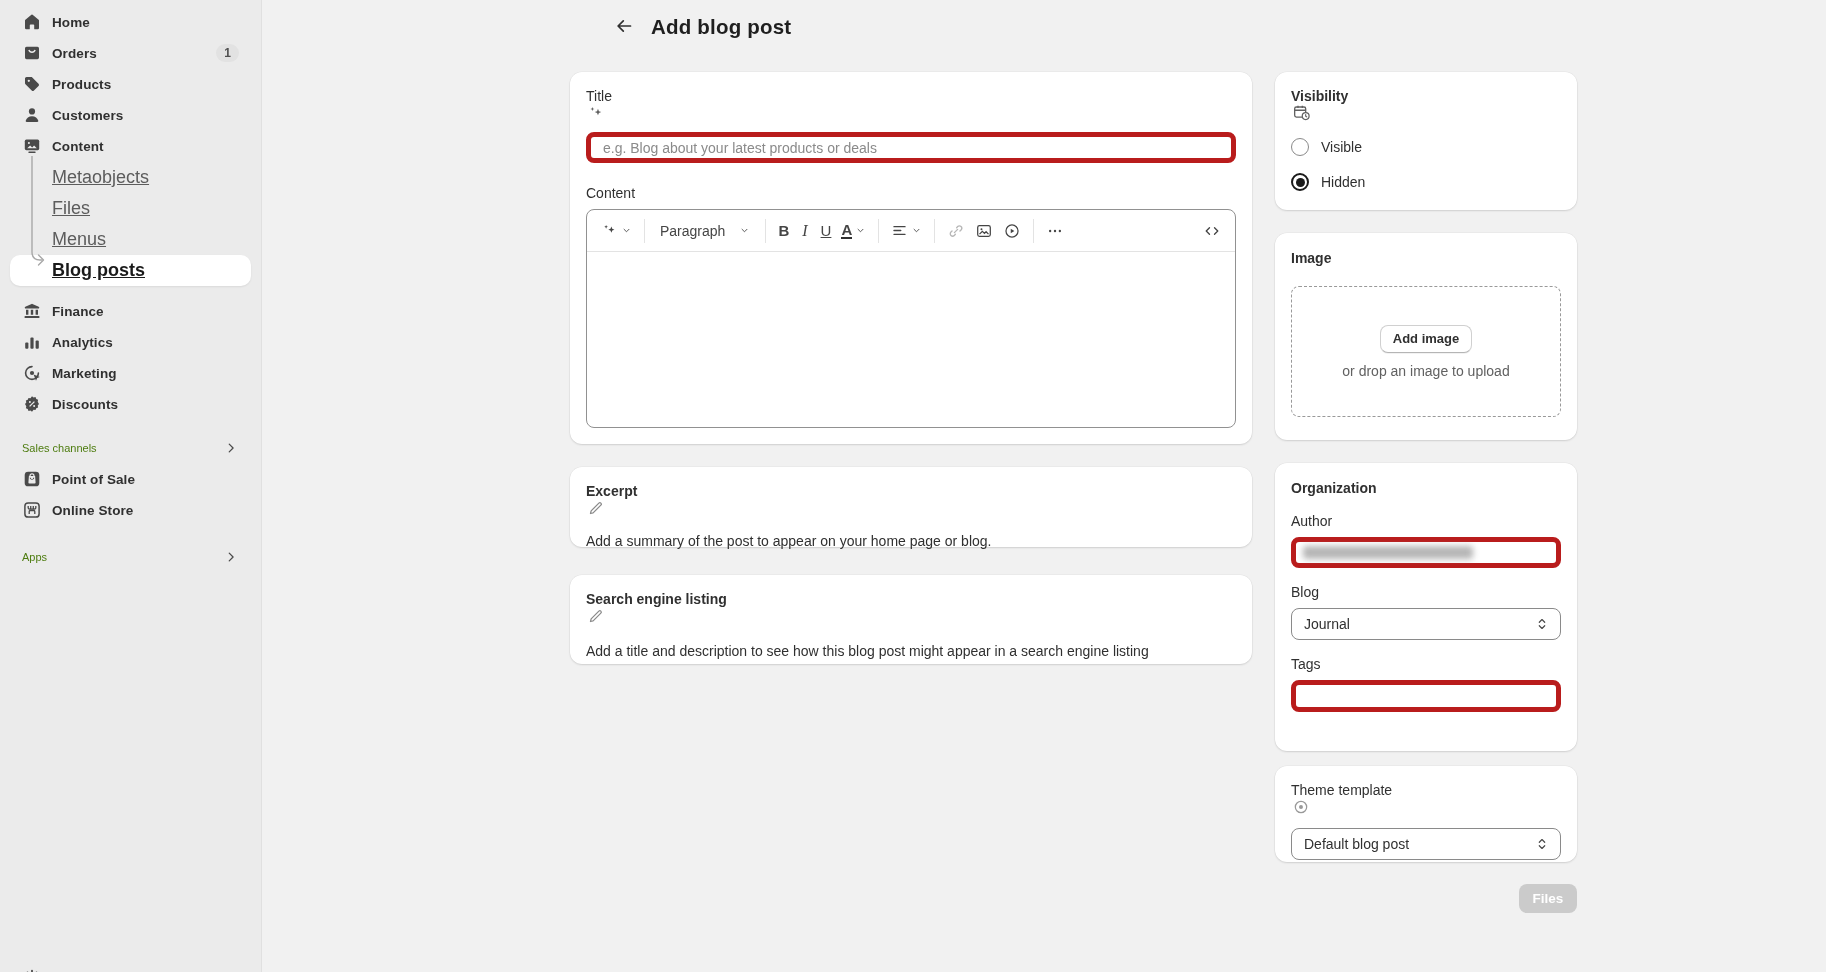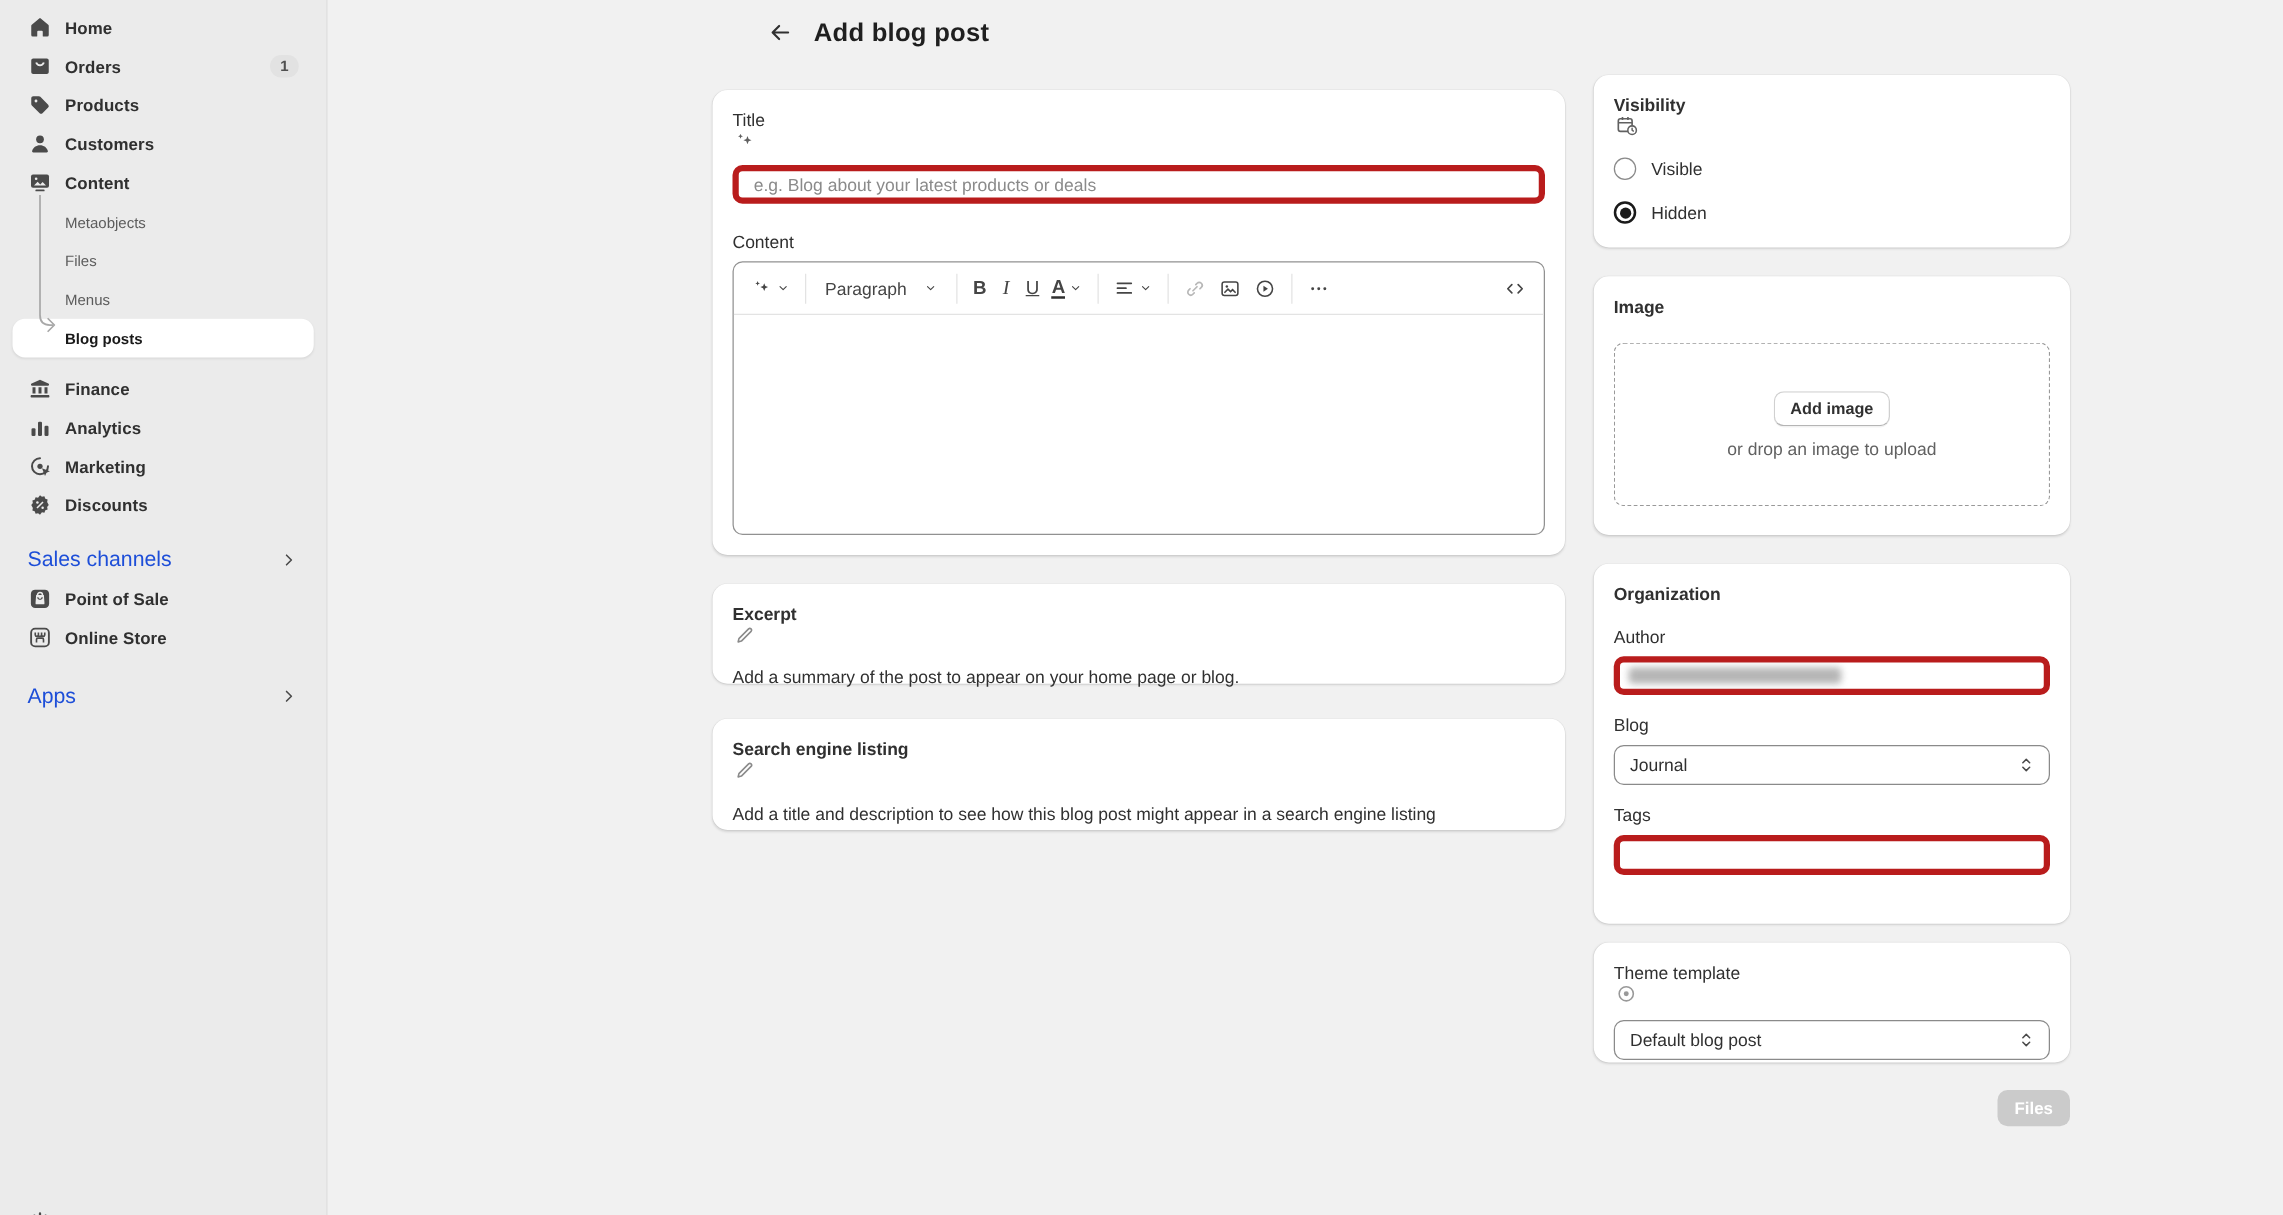--- a/index.html
+++ b/index.html
@@ -11,40 +11,40 @@
   .sidebar { position:absolute; left:0; top:0; width:262px; height:972px;
              background:#ebebeb; border-right:1px solid #e0e0e0; padding:7px 10px 0 10px; }
   .nav-item { display:flex; align-items:center; gap:10px; height:30px; padding:0 12px;
               border-radius:10px; margin-bottom:1px; cursor:pointer; position:relative; }
   .nav-item.gap-before { margin-top:10px; }
   .nav-icon { width:20px; height:20px; flex:0 0 20px; color:#4a4a4a; display:flex; align-items:center; justify-content:center; }
   .nav-label { font-size:13.5px; font-weight:600; color:#303030; letter-spacing:.1px; }
   .nav-badge { margin-left:auto; background:#e2e2e2; border-radius:9px; min-width:23px; height:18px;
                display:flex; align-items:center; justify-content:center; font-size:12px; font-weight:600; color:#505050; }
   .nav-subitem { display:flex; align-items:center; height:31px; padding-left:42px;
-                 border-radius:10px; cursor:pointer; font-size:12px; color:#5c5c5c; font-weight:500; }
+                 border-radius:10px; cursor:pointer; font-size:18px; color:#5c5c5c; font-weight:500;text-decoration:underline; }
   .nav-subitem.active { background:#ffffff; color:#1a1a1a; font-weight:700;
                         box-shadow:0 1px 2px rgba(0,0,0,.08); }
   .section-header { display:flex; align-items:center; height:24px; padding:0 12px; cursor:pointer; }
-  .section-header .sec-label { font-size:17px; font-weight:500; color:#1d4ed8; }
+  .section-header .sec-label { font-size:11px; font-weight:500; color:#4d7c0f; }
   .section-header .sec-chev { margin-left:auto; width:16px; height:16px; color:#4a4a4a; }
   .section-header.sales { margin-top:17px; margin-bottom:4px; }
   .section-header.apps { margin-top:20px; }
   .tree-connector { position:absolute; left:26px; top:156px; pointer-events:none; z-index:2; }
   .settings-item { position:absolute; left:10px; right:10px; top:962px; height:30px;
                    display:flex; align-items:center; gap:10px; padding:0 12px; cursor:pointer; }
 
   
   .page-header { position:absolute; left:610px; top:13px; display:flex; align-items:center; gap:13px; }
   .back-btn { width:28px; height:28px; border:none; background:transparent; cursor:pointer;
               display:flex; align-items:center; justify-content:center; color:#303030; border-radius:8px; }
   .page-title { font-size:20.5px; font-weight:700; color:#1f1f1f; letter-spacing:.2px; }
 
   .col-main { position:absolute; left:570px; top:72px; width:682px; }
-  .col-side { position:absolute; left:1275px; top:60px; width:381px; }
+  .col-side { position:absolute; left:1275px; top:72px; width:302px; }
   .card { background:#ffffff; border-radius:12px; padding:16px;
           box-shadow:0 0 0 .5px rgba(0,0,0,.05), 0 1px 2px rgba(0,0,0,.12); }
   .card-heading { font-size:14px; font-weight:700; color:#303030; }
   .heading-row { display:flex; align-items:flex-start; justify-content:space-between;flex-direction:column; }
   .icon-btn { border:none; background:transparent; cursor:pointer; padding:0; width:20px; height:20px;
               display:flex; align-items:center; justify-content:center; }
 
   .field-label { font-size:14px; color:#303030; }
   .text-input { width:100%; height:31px; border:5px solid #b91c1c; border-radius:8px;
                 padding:0 12px; font-size:14px; font-family:inherit; color:#303030; background:#fff; }

